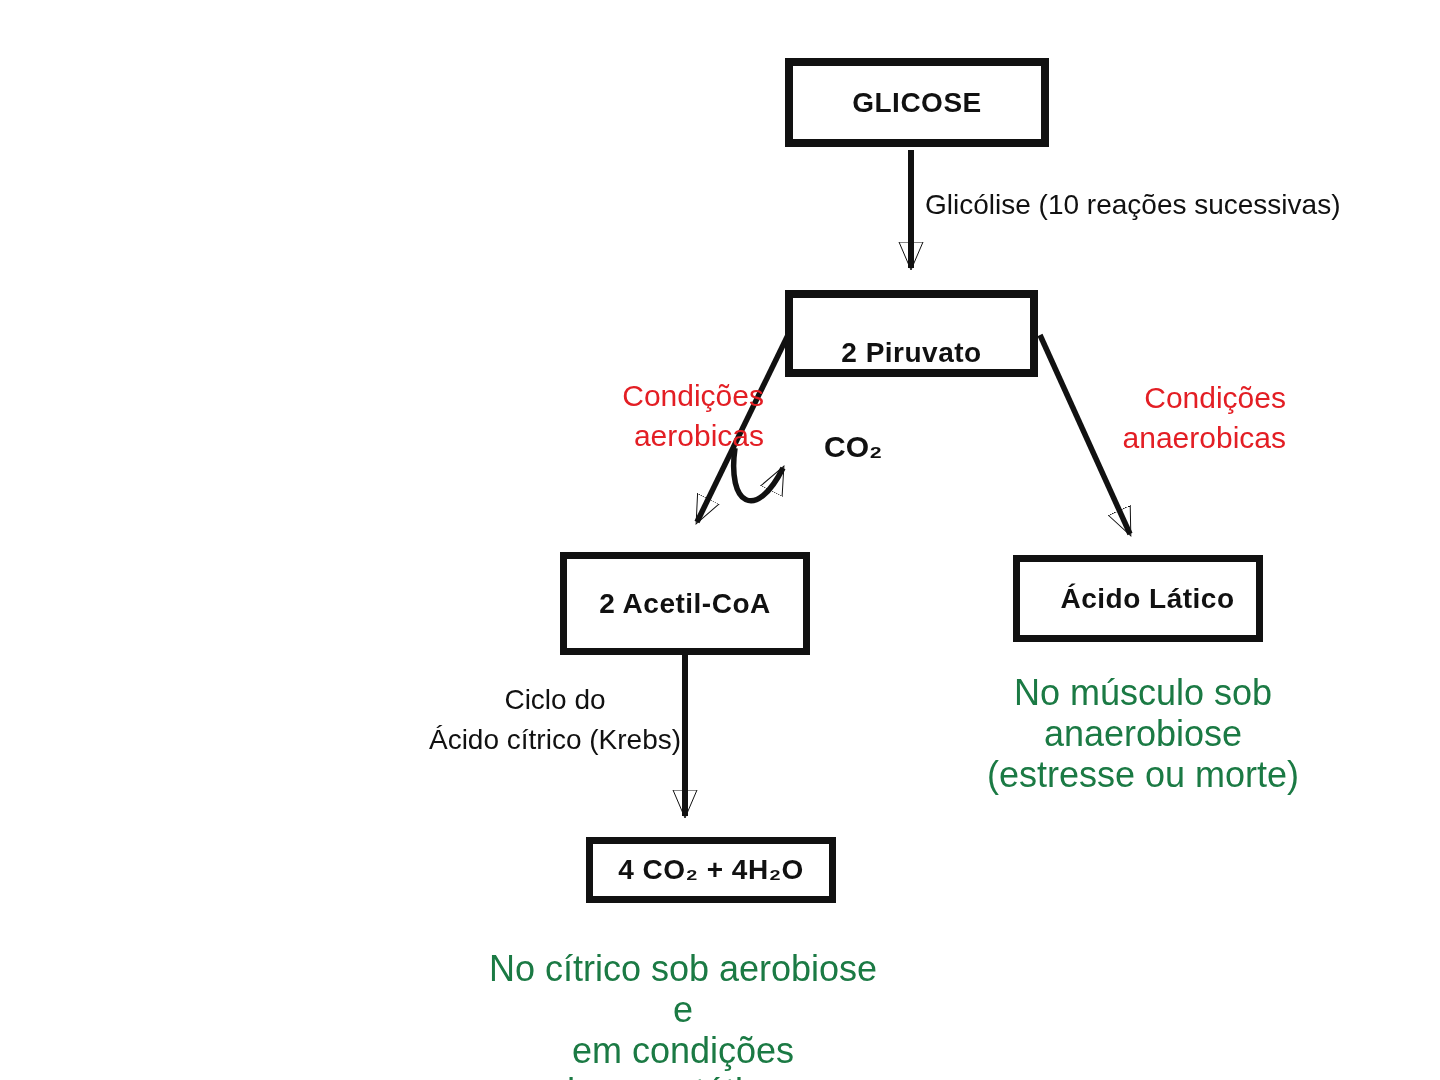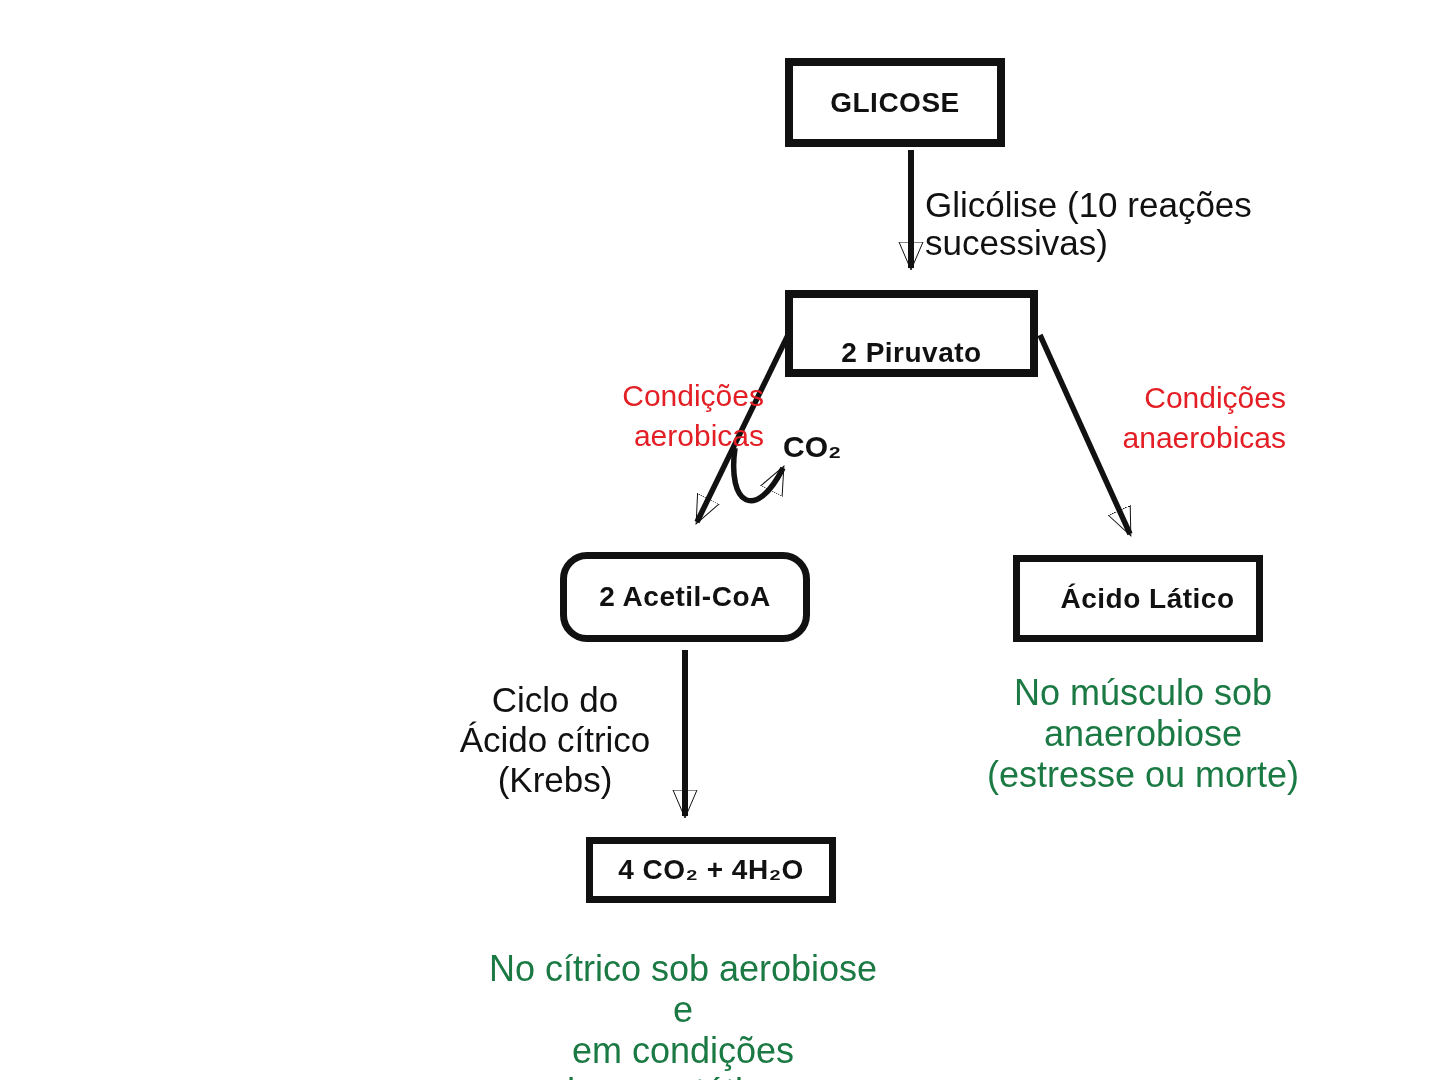--- a/index.html
+++ b/index.html
@@ -23,30 +23,30 @@
     position:absolute;box-sizing:border-box;
     background:#fff;border:8px solid var(--ink);
     display:flex;align-items:center;justify-content:center;
     font-weight:bold;font-size:28px;letter-spacing:.5px;
     text-align:center;
   }
   .node.thin{border-width:7px;}
   .lbl{
     position:absolute;
     white-space:pre-line;
-    font-size:35px;line-height:38px;
+    font-size:28px;line-height:38px;
   }
   .lbl.center{text-align:center;}
   .lbl.red{color:var(--red);font-size:30px;line-height:40px;text-align:right;}
   .lbl.green{color:var(--green);font-size:36px;line-height:41px;}
-  .lbl.bold{font-weight:bold;}
+  .lbl.bold{font-weight:bold;margin-left:41px;}
   
-  #node-glicose  {left:785px;top:58px; width:220px;height:89px;}
+  #node-glicose  {left:785px;top:58px; width:264px;height:89px;}
   #node-piruvato {left:785px;top:290px;width:253px;height:87px;align-items:flex-end;}
-  #node-acetil   {left:560px;top:552px;width:250px;height:90px;border-width:7px;border-radius:27px;}
+  #node-acetil   {left:560px;top:552px;width:250px;height:103px;border-width:7px;}
   #node-co2h2o   {left:586px;top:837px;width:250px;height:66px;border-width:7px;}
   #node-latico   {left:1013px;top:555px;width:250px;height:87px;border-width:7px;padding-left:19px;}
   #lbl-glicolise {left:925px;top:186px;}
   #lbl-aerobicas {left:544px;top:376px;width:220px;}
   #lbl-anaerobicas{left:1066px;top:378px;width:220px;}
   #lbl-co2       {left:783px;top:428px;font-size:30px;}
   #lbl-krebs     {left:405px;top:680px;width:300px;line-height:40px;}
   #note-aerobiose {left:483px;top:948px;width:400px;}
   #note-anaerobiose{left:943px;top:672px;width:400px;}
 </style>

